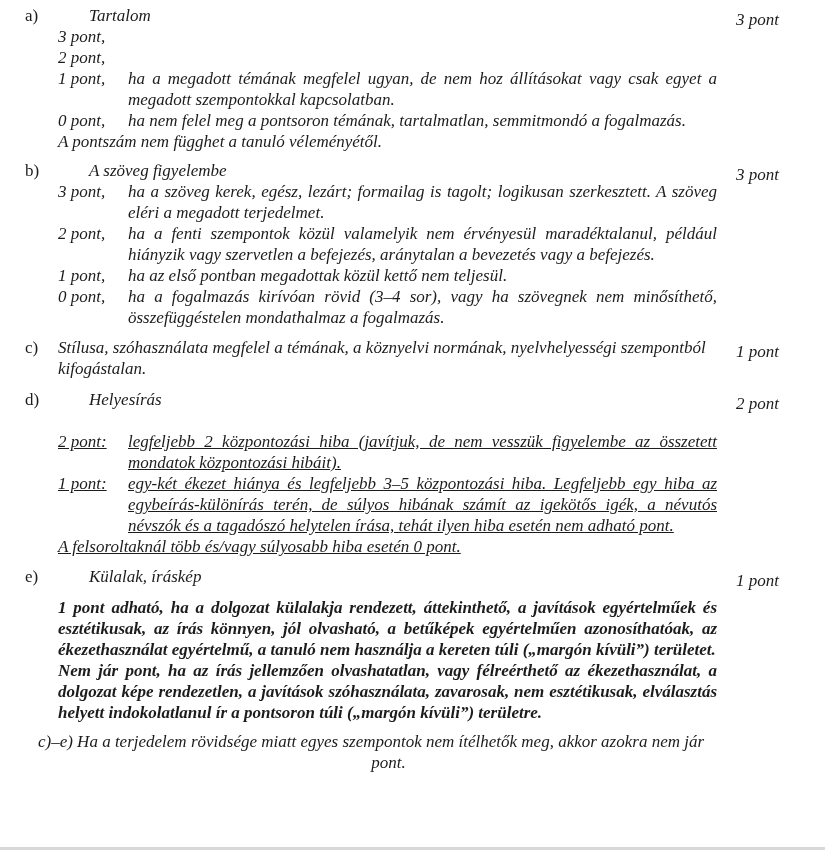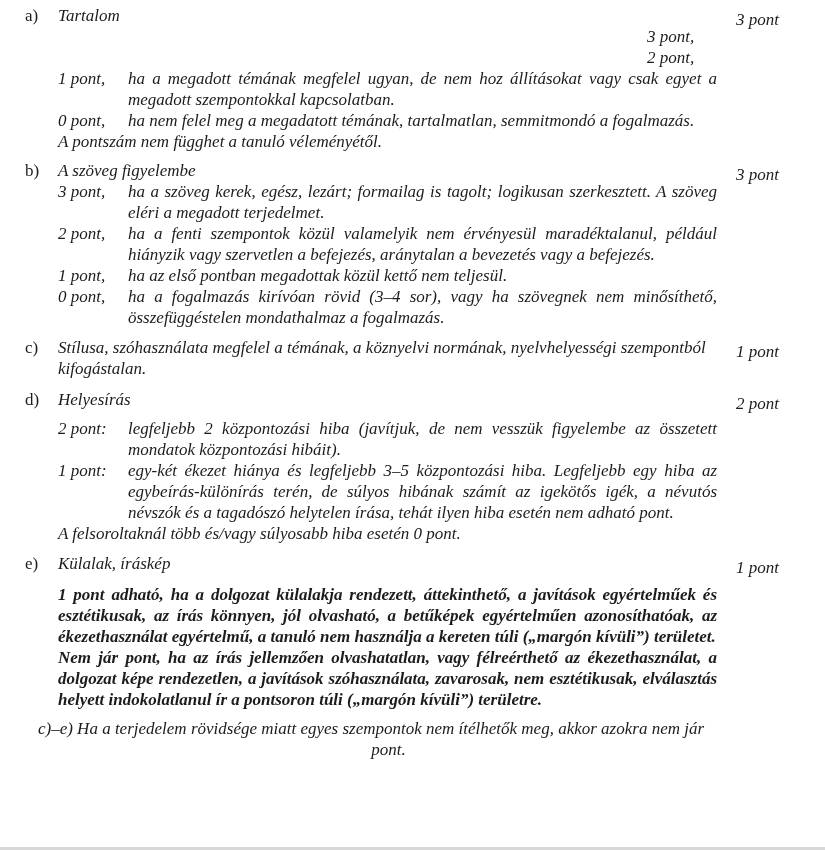--- a/index.html
+++ b/index.html
@@ -23,30 +23,30 @@
     top: 0;
     font-style: normal;
     white-space: nowrap;
   }
   .pts {
     position: absolute;
     right: -62px;
     top: 4px;
     white-space: nowrap;
   }
-  .title { display: block; }
-  .item { display: flex; justify-content: flex-end; }
+  .title { display: block; margin-left: 31px; }
+  .item { display: flex; }
   .ilabel { flex: 0 0 70px; white-space: nowrap; }
   .itext { flex: 1; text-align: justify; }
   .note { display: block; }
   .para { text-align: justify; }
   .sec-b { margin-top: 8px; }
   .sec-c { margin-top: 9px; }
   .sec-d { margin-top: 10px; }
-  .sec-d .items { margin-top: 8px; }
+  .sec-d .items { margin-top: 21px; text-decoration: underline; }
   .sec-e { margin-top: 9px; }
   .sec-e .paras { margin-top: 10px; font-weight: bold; }
   .footer {
     margin-top: 8px;
     margin-left: 25px;
     width: 692px;
     padding-left: 35px;
     text-indent: -35px;
     text-align: center;
   }
@@ -69,21 +69,21 @@
   </div>
   <div class="item">
     <span class="ilabel">2 pont,</span>
   </div>
   <div class="item">
     <span class="ilabel">1 pont,</span>
     <span class="itext">ha a megadott témának megfelel ugyan, de nem hoz állításokat vagy csak egyet a megadott szempontokkal kapcsolatban.</span>
   </div>
   <div class="item">
     <span class="ilabel">0 pont,</span>
-    <span class="itext">ha nem felel meg a megadatott témának, tartalmatlan, semmitmondó a fogalmazás.</span>
+    <span class="itext">ha nem felel meg a pontsoron témának, tartalmatlan, semmitmondó a fogalmazás.</span>
   </div>
   <span class="note">A pontszám nem függhet a tanuló véleményétől.</span>
 </div>
 
 <div class="sec sec-b">
   <span class="marker">b)</span>
   <span class="pts">3 pont</span>
   <span class="title">A szöveg figyelembe</span>
   <div class="item">
     <span class="ilabel">3 pont,</span>

